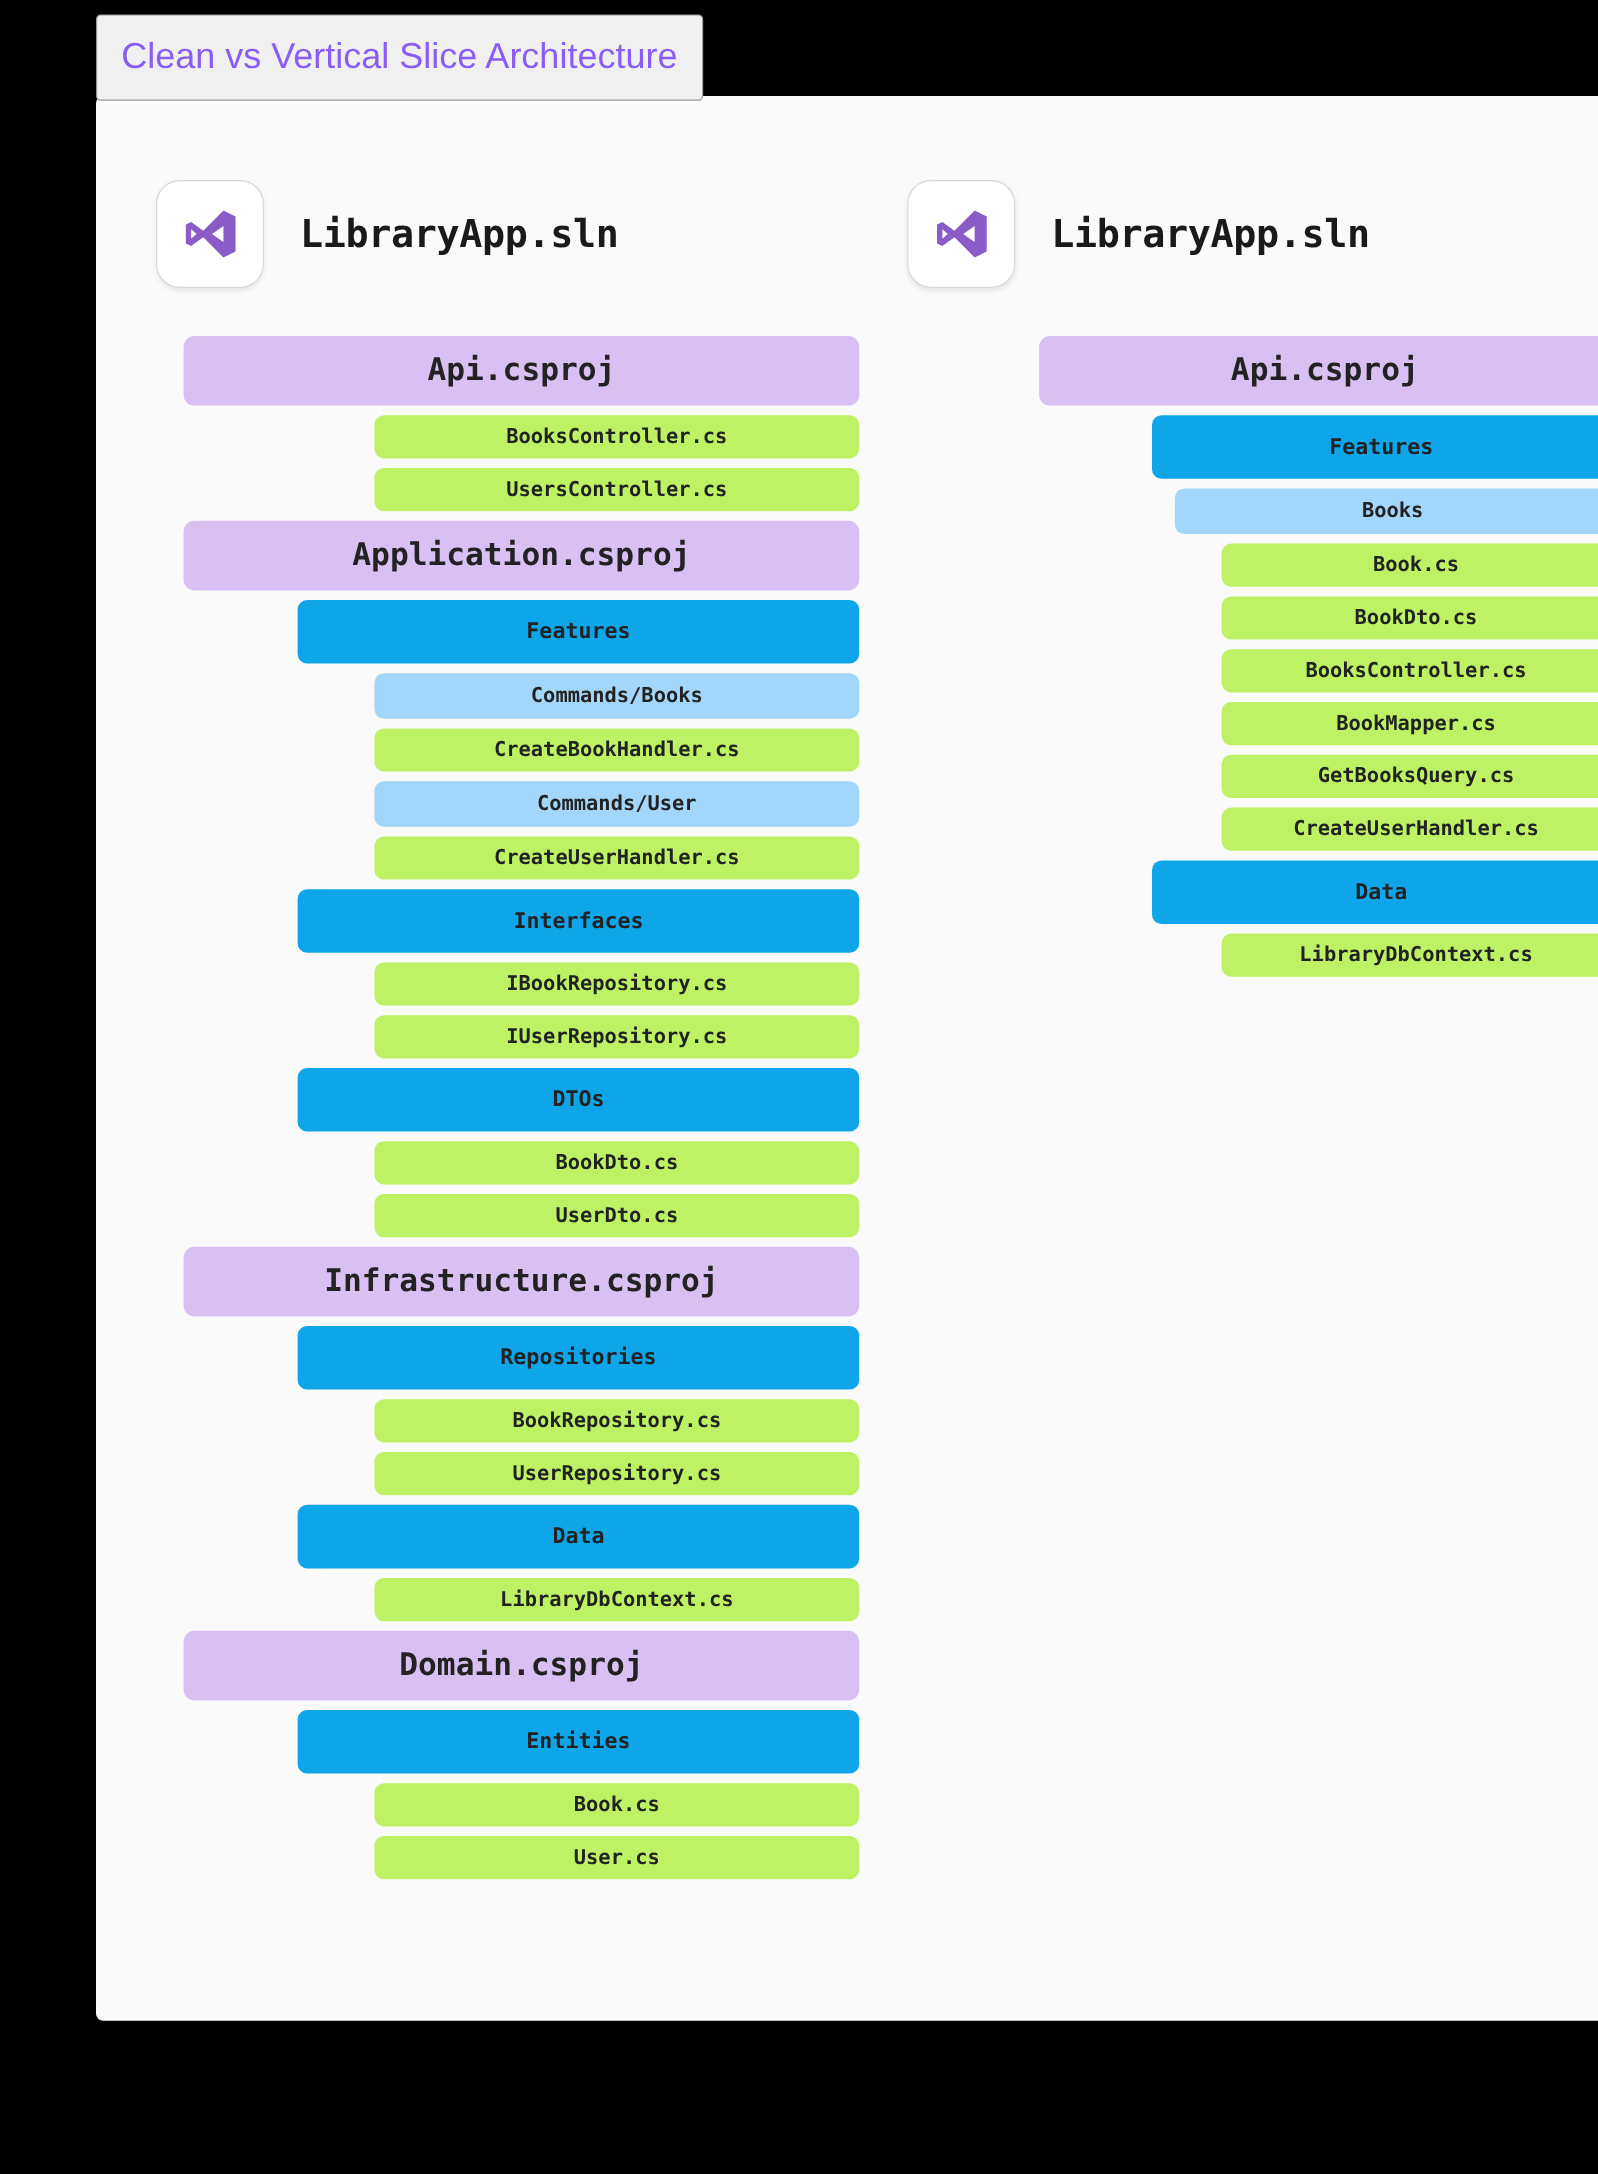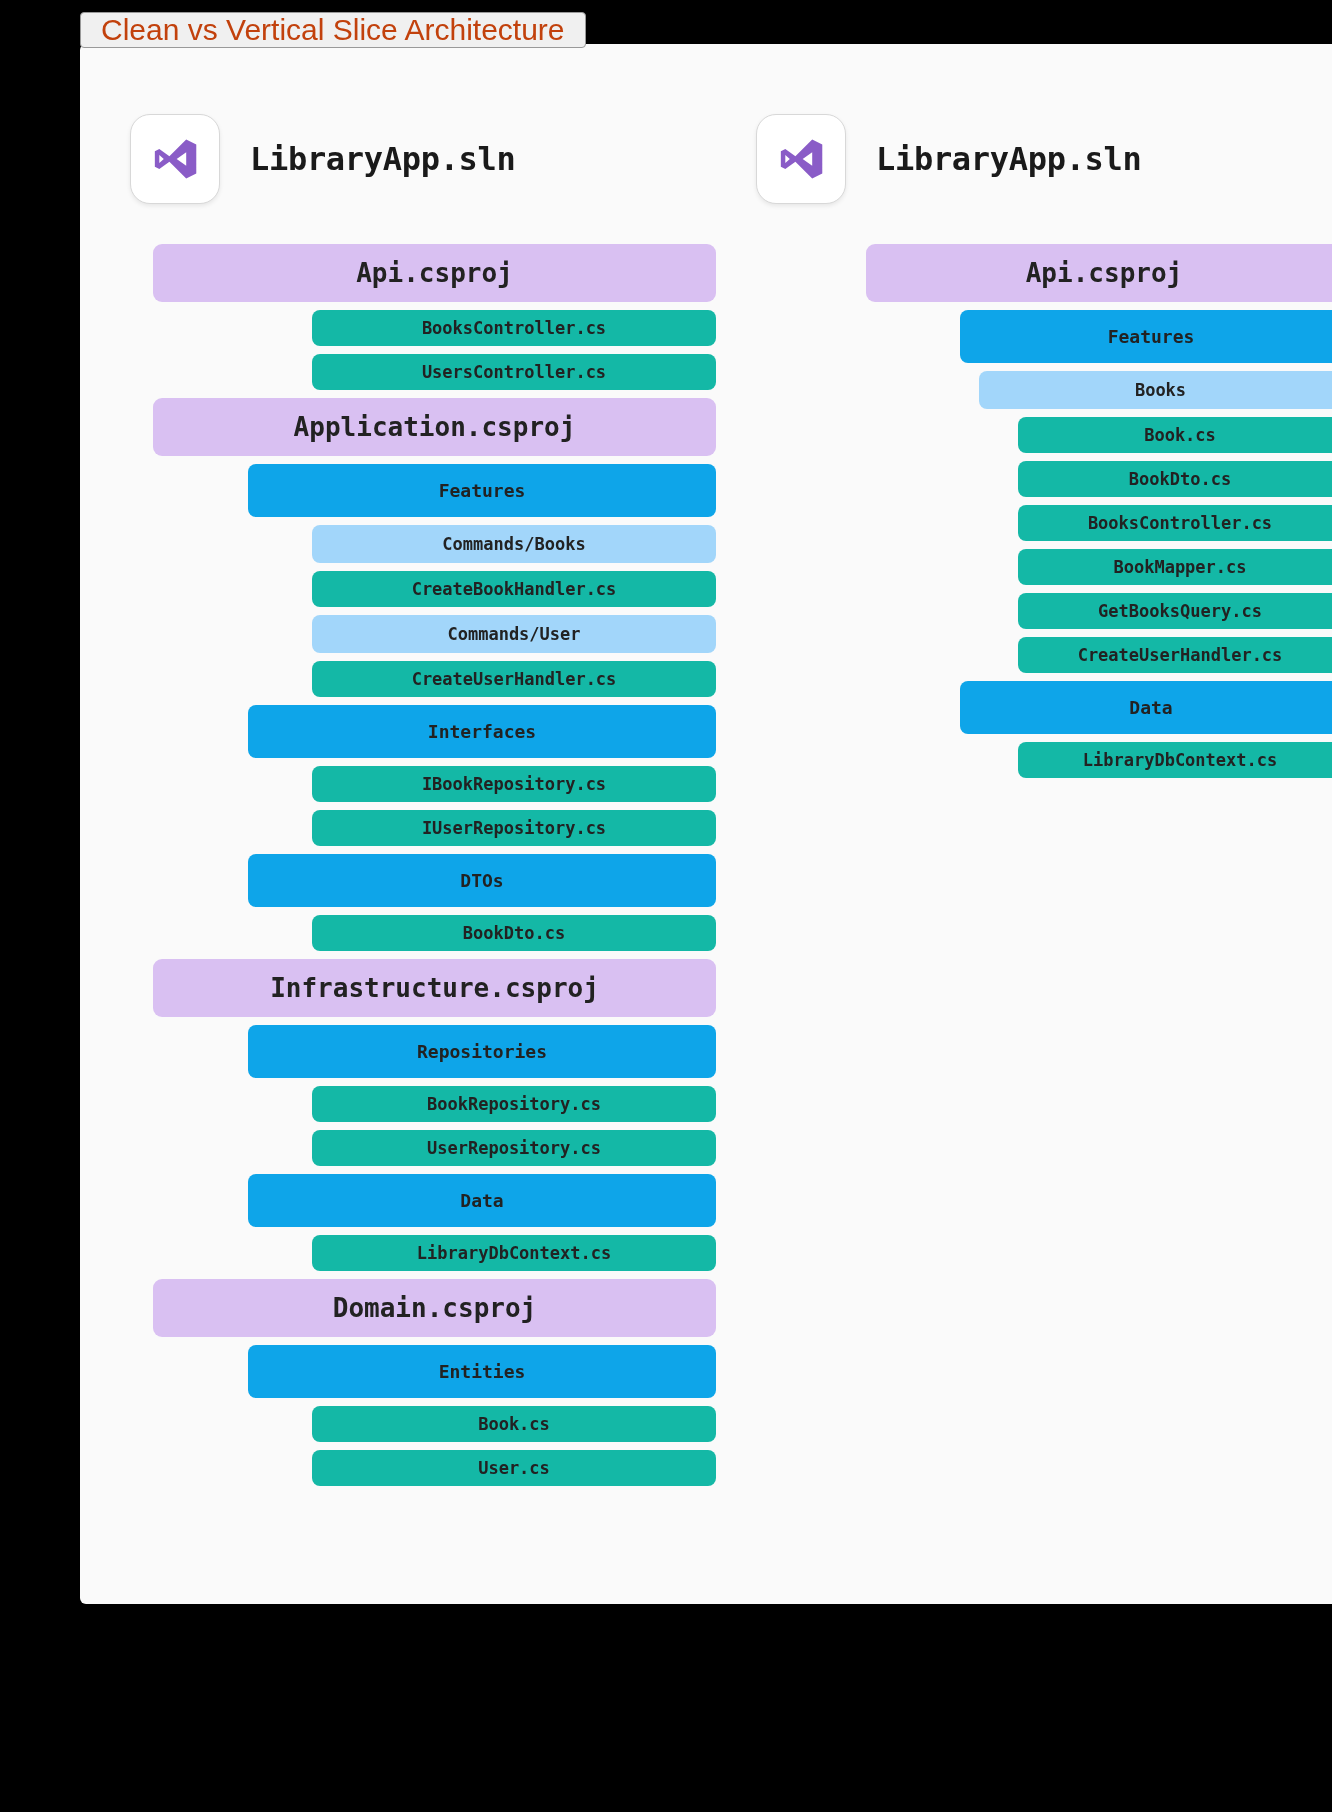--- a/index.html
+++ b/index.html
@@ -9,23 +9,23 @@
       width: 1332px;
       height: 1812px;
       padding: 12px 0 0 0;
     }
     .title-tab {
       background: #f0f0f0;
       border: 1px solid #999;
       border-radius: 4px;
       display: inline-block;
       margin-left: 80px;
-      padding: 0 20px;
+      padding: 18px 20px;
       font-size: 30px;
-      color: #c2410c;
+      color: #8b5cf6;
       position: relative;
       z-index: 2;
     }
     .card {
       background: #fafafa;
       border-radius: 6px;
       width: 1302px;
       margin-left: 80px;
       margin-top: -4px;
       padding: 70px 40px 110px 40px;
@@ -82,21 +82,21 @@
       background: #0ea5e9;
       font-size: 18px;
       padding: 16px 8px;
     }
     .subfolder {
       background: #a2d6fa;
       font-size: 17px;
       padding: 9px 8px;
     }
     .file {
-      background: #14b8a6;
+      background: #bef264;
       font-size: 17px;
       padding: 8px 8px;
     }
     .indent-1 { margin-left: 128px; }
     .indent-1b { margin-left: 192px; text-align: center; }
     .indent-2 { margin-left: 192px; }
     .indent-3 { margin-left: 192px; }
     .vs .folder.indent-1 { margin-left: 214px; }
     .vs .subfolder { margin-left: 233px; }
     .vs .file { margin-left: 272px; }
@@ -128,20 +128,21 @@
     <div class="node folder indent-1">Features</div>
     <div class="node subfolder indent-1b">Commands/Books</div>
     <div class="node file indent-3">CreateBookHandler.cs</div>
     <div class="node subfolder indent-1b">Commands/User</div>
     <div class="node file indent-3">CreateUserHandler.cs</div>
     <div class="node folder indent-1">Interfaces</div>
     <div class="node file indent-2">IBookRepository.cs</div>
     <div class="node file indent-2">IUserRepository.cs</div>
     <div class="node folder indent-1">DTOs</div>
     <div class="node file indent-2">BookDto.cs</div>
+    <div class="node file indent-2">UserDto.cs</div>
 
     <div class="node project">Infrastructure.csproj</div>
     <div class="node folder indent-1">Repositories</div>
     <div class="node file indent-2">BookRepository.cs</div>
     <div class="node file indent-2">UserRepository.cs</div>
     <div class="node folder indent-1">Data</div>
     <div class="node file indent-2">LibraryDbContext.cs</div>
 
     <div class="node project">Domain.csproj</div>
     <div class="node folder indent-1">Entities</div>

